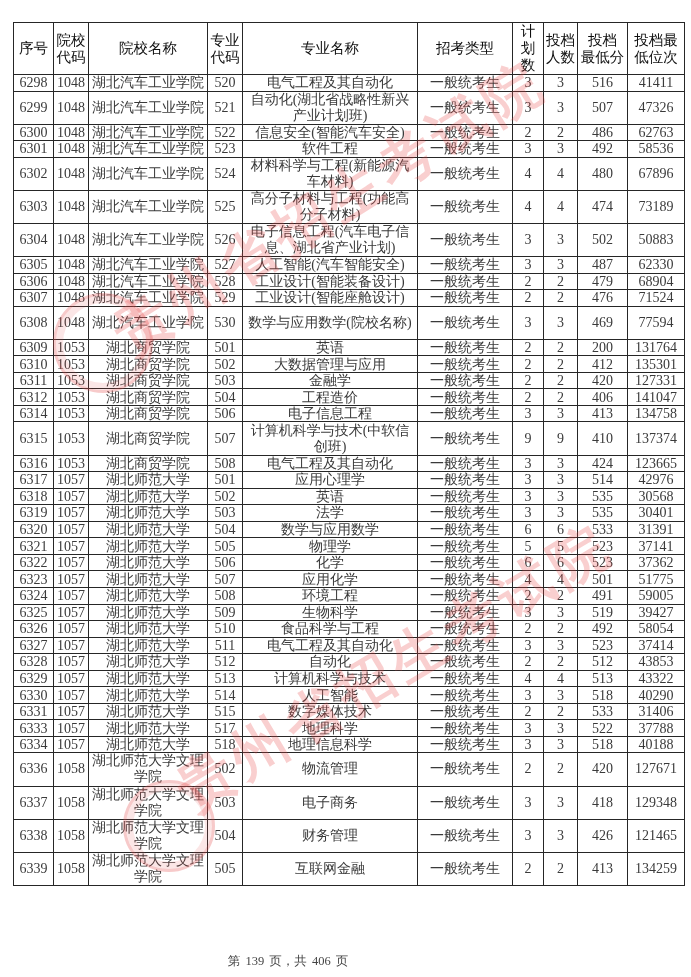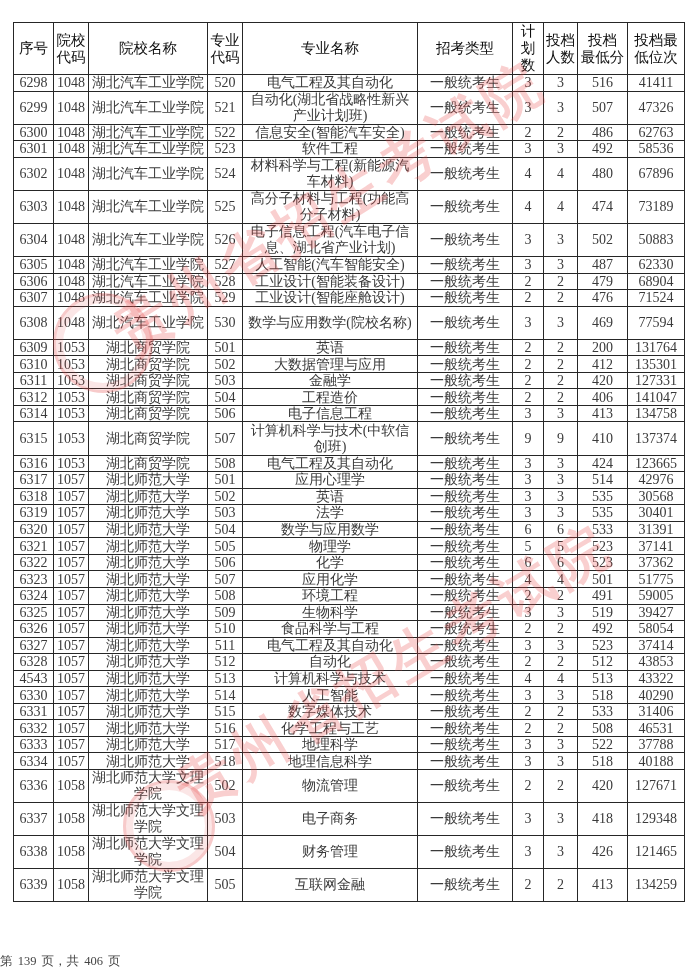--- a/index.html
+++ b/index.html
@@ -19,21 +19,21 @@
       vertical-align: middle; overflow: hidden; word-break: break-all;
     }
     table.grid th {
       font-weight: normal; color: #0e0e0e; font-size: 14.5px;
       line-height: 17px; white-space: pre-line; height: 38px;
     }
     table.grid tr.r1 td { height: 15.55px; line-height: 15px; }
     table.grid tr.r2 td { height: 32.1px; line-height: 16px; }
 
     .footer {
-      position: absolute; left: 0; width: 576px; top: 953px; text-align: left;
+      position: absolute; left: 0; width: 576px; top: 953px; text-align: center;
       font-family: "Liberation Serif", "DejaVu Serif", serif; font-size: 12.5px; color: #444;
       word-spacing: 2px;
     }
 
     .wm-text {
       position: absolute; white-space: nowrap; z-index: 2; pointer-events: none;
       font-family: "DejaVu Serif", "Liberation Serif", serif;
       font-size: 56px; font-weight: bold; letter-spacing: 6px;
       color: rgba(232, 70, 70, 0.26);
       transform-origin: center center;
@@ -437,21 +437,21 @@
           <td>湖北师范大学</td>
           <td>512</td>
           <td>自动化</td>
           <td>一般统考生</td>
           <td>2</td>
           <td>2</td>
           <td>512</td>
           <td>43853</td>
         </tr>
         <tr class="r1">
-          <td>4543</td>
+          <td>6329</td>
           <td>1057</td>
           <td>湖北师范大学</td>
           <td>513</td>
           <td>计算机科学与技术</td>
           <td>一般统考生</td>
           <td>4</td>
           <td>4</td>
           <td>513</td>
           <td>43322</td>
         </tr>
@@ -471,32 +471,20 @@
           <td>6331</td>
           <td>1057</td>
           <td>湖北师范大学</td>
           <td>515</td>
           <td>数字媒体技术</td>
           <td>一般统考生</td>
           <td>2</td>
           <td>2</td>
           <td>533</td>
           <td>31406</td>
-        </tr>
-        <tr class="r1">
-          <td>6332</td>
-          <td>1057</td>
-          <td>湖北师范大学</td>
-          <td>516</td>
-          <td>化学工程与工艺</td>
-          <td>一般统考生</td>
-          <td>2</td>
-          <td>2</td>
-          <td>508</td>
-          <td>46531</td>
         </tr>
         <tr class="r1">
           <td>6333</td>
           <td>1057</td>
           <td>湖北师范大学</td>
           <td>517</td>
           <td>地理科学</td>
           <td>一般统考生</td>
           <td>3</td>
           <td>3</td>

